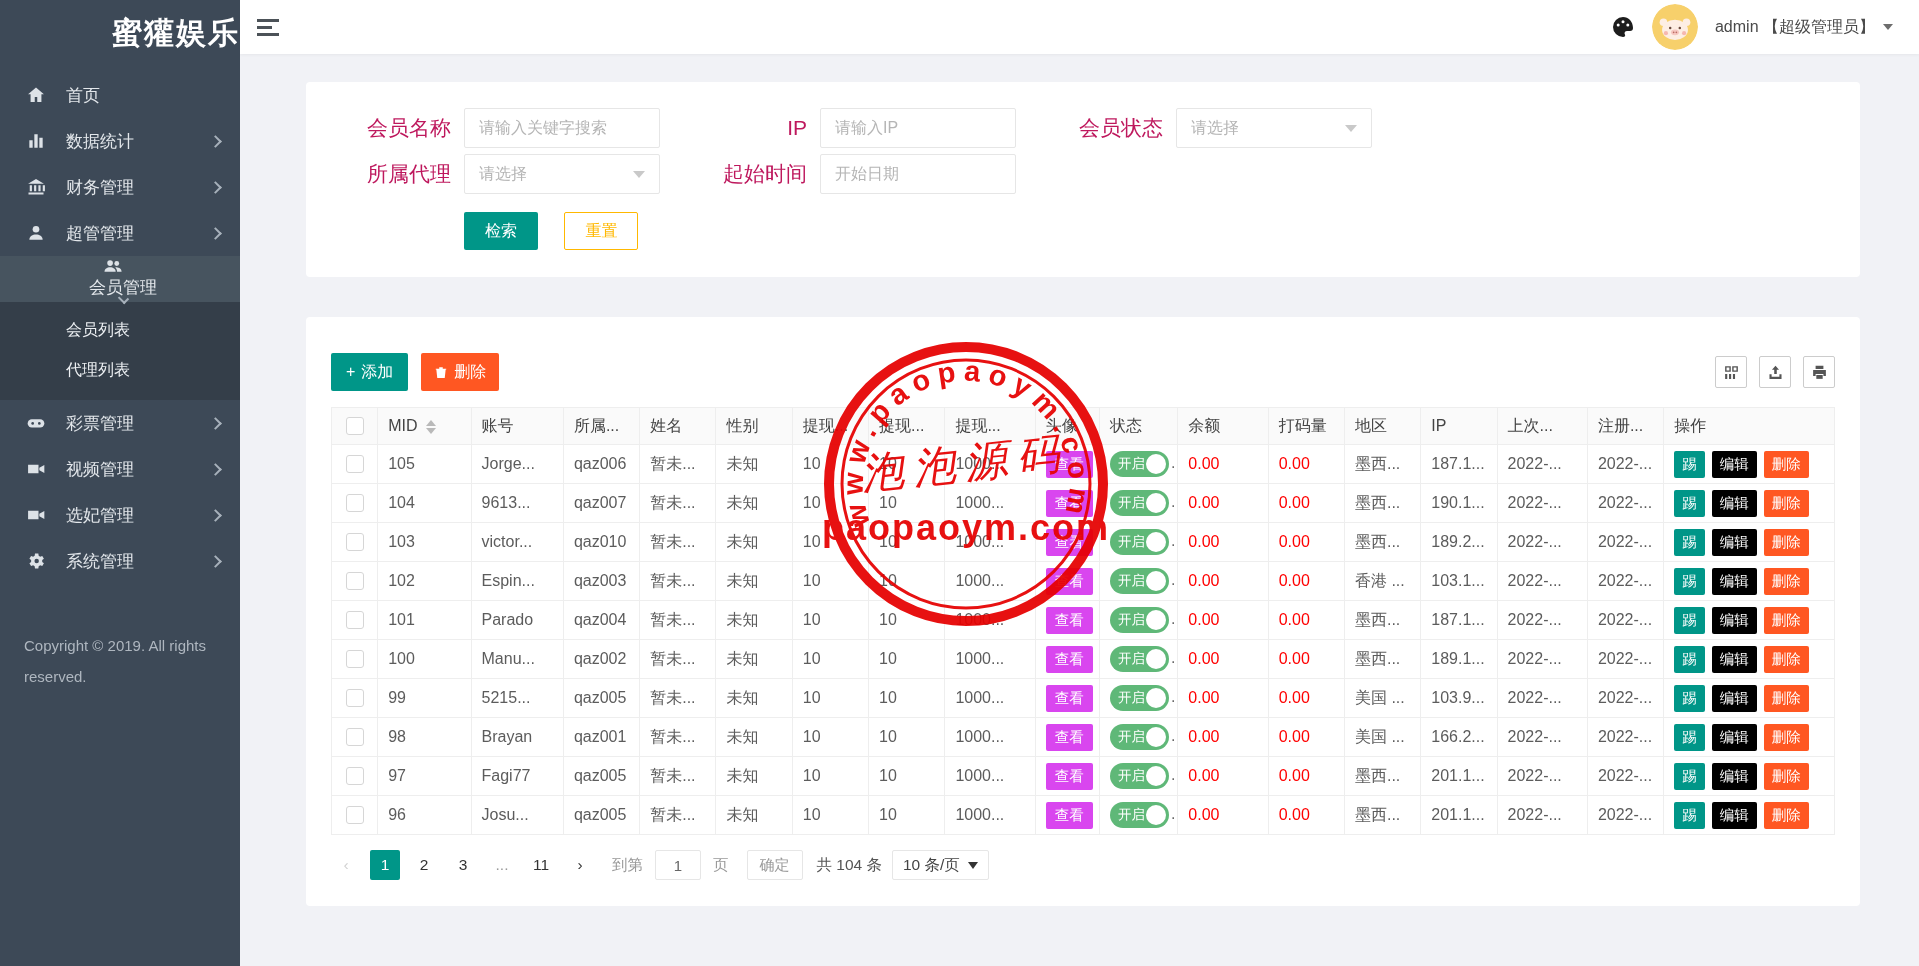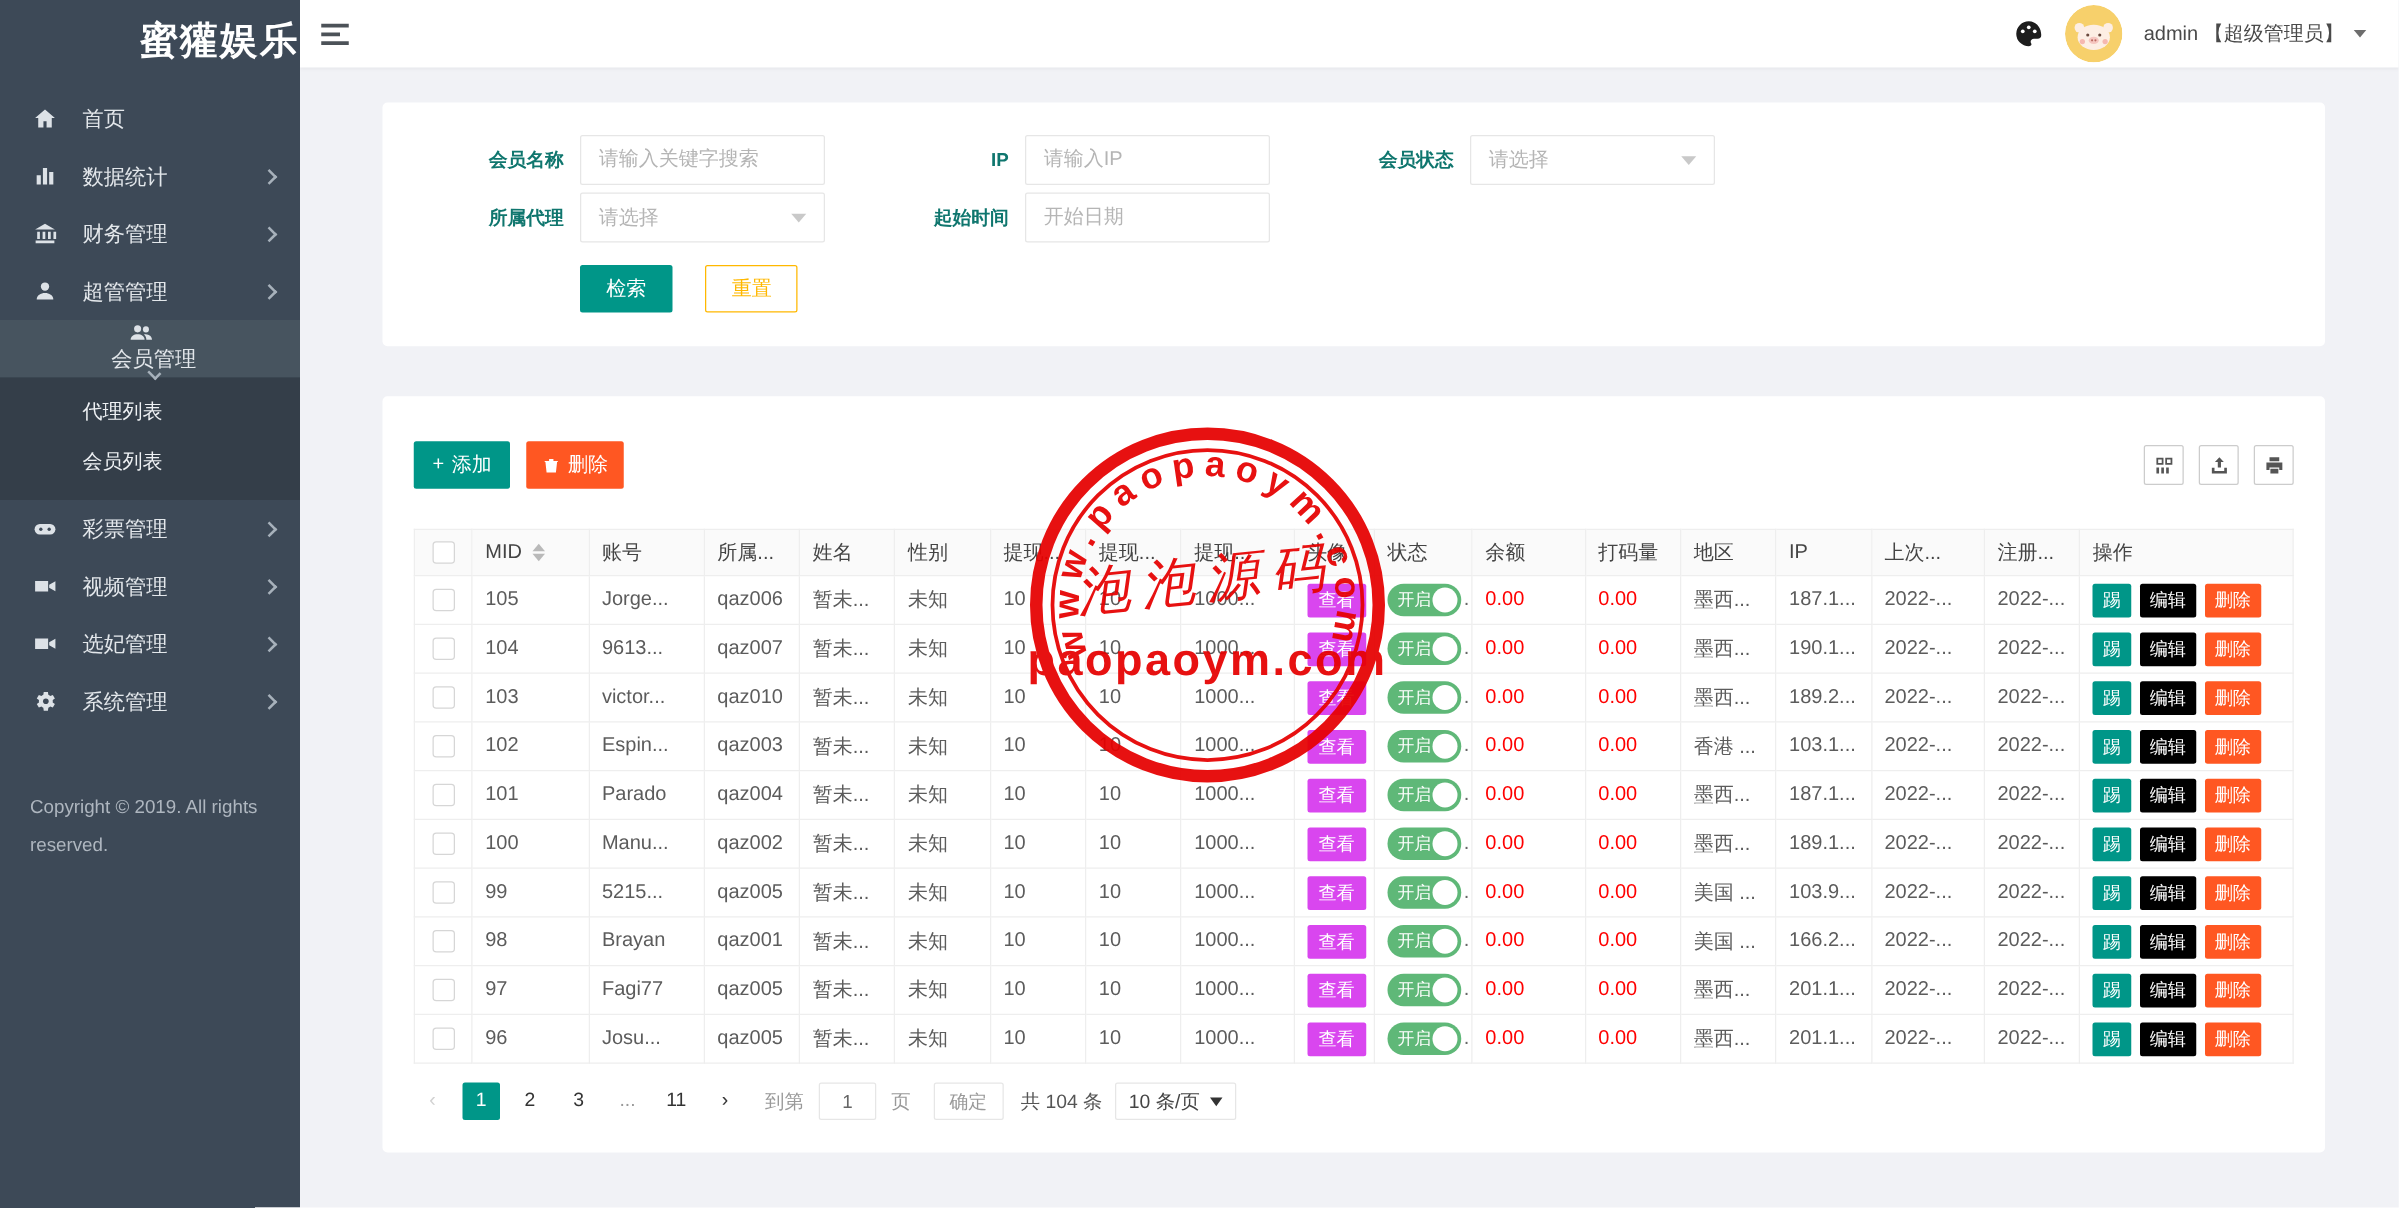--- a/index.html
+++ b/index.html
@@ -33,40 +33,40 @@
   .admin-label { font-size:16px; color:#4a4a4a; cursor:pointer; display:flex; align-items:center; }
   .caret-down { width:0; height:0; border-left:5px solid transparent; border-right:5px solid transparent; border-top:6px solid #6d6d6d; margin-left:8px; }
 
   
   .content { position:absolute; left:240px; top:66px; width:1679px; height:900px; }
   .card { background:#fff; border-radius:4px; }
   .search-card { margin:16px 59px 0 66px; padding:26px 0 27px 50px; }
   .form-row { display:flex; align-items:center; }
   .form-row + .form-row { margin-top:6px; }
   .form-group { display:flex; align-items:center; margin-right:52px; }
-  .form-label { width:95px; text-align:right; margin-right:13px; font-size:15px; color:#0f766e;font-weight:bold; }
+  .form-label { width:95px; text-align:right; margin-right:13px; font-size:21px; color:#be185d; }
   .field { width:196px; height:40px; border:1px solid #e6e6e6; border-radius:2px; padding:0 14px; font-size:16px; color:#666; background:#fff; }
   input.field::placeholder { color:#b5b5b5; }
   .fake-select { display:flex; align-items:center; justify-content:space-between; cursor:pointer; }
   .fake-select .ph { color:#b5b5b5; }
   .sel-caret { width:0; height:0; border-left:6px solid transparent; border-right:6px solid transparent; border-top:7px solid #c9c9c9; }
   .btn-row { margin-top:18px; margin-left:108px; }
   .btn { border:none; border-radius:2px; color:#fff; cursor:pointer; font-size:16px; font-family:inherit; }
   .btn-search { background:#009688; width:74px; height:38px; }
   .btn-reset { background:#fff; border:1px solid #FFB800; color:#FFB800; width:74px; height:38px; margin-left:22px; }
 
   .table-card { margin:40px 59px 0 66px; padding:36px 25px 26px; }
   .table-toolbar { display:flex; align-items:center; }
   .btn-add { background:#009688; height:38px; padding:0 15px; display:inline-flex; align-items:center; gap:6px; }
   .btn-del-top { background:#FF5722; height:38px; padding:0 13px; margin-left:13px; display:inline-flex; align-items:center; gap:6px; }
   .toolbar-spacer { flex:1; }
   .tool-btn { width:32px; height:32px; border:1px solid #ccc; border-radius:2px; background:#fff; margin-left:12px; display:flex; align-items:center; justify-content:center; cursor:pointer; }
   .tool-btn svg { width:17px; height:17px; fill:#555; }
 
-  table.grid { width:100%; border-collapse:collapse; table-layout:fixed; margin-top:32px; }
+  table.grid { width:100%; border-collapse:collapse; table-layout:fixed; margin-top:16px; }
   .grid th { height:37px; background:#fafafa; border:1px solid #eee; font-weight:400; color:#444; font-size:16px; text-align:left; padding:0 10px; overflow:hidden; white-space:nowrap; }
   .grid td { height:39px; border:1px solid #eee; font-size:16px; color:#5c5c5c; padding:0 10px; overflow:hidden; white-space:nowrap; }
   .grid td.red { color:#ff0000; }
   .checkbox { width:18px; height:18px; border:1.5px solid #d6d6d6; border-radius:3px; background:#fff; margin:0 auto; cursor:pointer; }
   .sort { display:inline-flex; flex-direction:column; margin-left:8px; vertical-align:middle; cursor:pointer; }
   .sort i { width:0; height:0; border-left:5px solid transparent; border-right:5px solid transparent; display:block; }
   .sort .up { border-bottom:6px solid #b9b9b9; margin-bottom:2px; }
   .sort .dn { border-top:6px solid #b9b9b9; }
   .btn-sm { height:27px; border-radius:2px; border:none; color:#fff; font-size:14.5px; cursor:pointer; font-family:inherit; }
   .btn-view { background:#d946ef; padding:0 9px; }
@@ -147,22 +147,22 @@
             <circle cx="16.5" cy="9" r="2.9"></circle>
             <path d="M1.8 19c0-3.6 3.1-5.4 6.7-5.4s6.7 1.8 6.7 5.4z"></path>
             <path d="M16.3 13.6c3.2.3 6 1.9 6 5.4h-5.4c0-2.2-.8-4-2.3-5.1.6-.2 1.1-.3 1.7-.3z"></path>
           </svg>
         </span>
       <span class="mi-label">会员管理</span>
       <span class="arr down"></span>
     </div>
 
     <div class="submenu">
+      <div class="submenu-item">会员列表</div>
       <div class="submenu-item">代理列表</div>
-      <div class="submenu-item">会员列表</div>
     </div>
 
     <div class="menu-item">
       <span class="mi-icon">
           <svg viewBox="0 0 24 24">
             <rect x="2" y="7.5" width="20" height="10" rx="5"></rect>
             <circle cx="8" cy="12.5" r="1.6" fill="#3d4957"></circle>
             <circle cx="16" cy="12.5" r="1.6" fill="#3d4957"></circle>
           </svg>
         </span>

